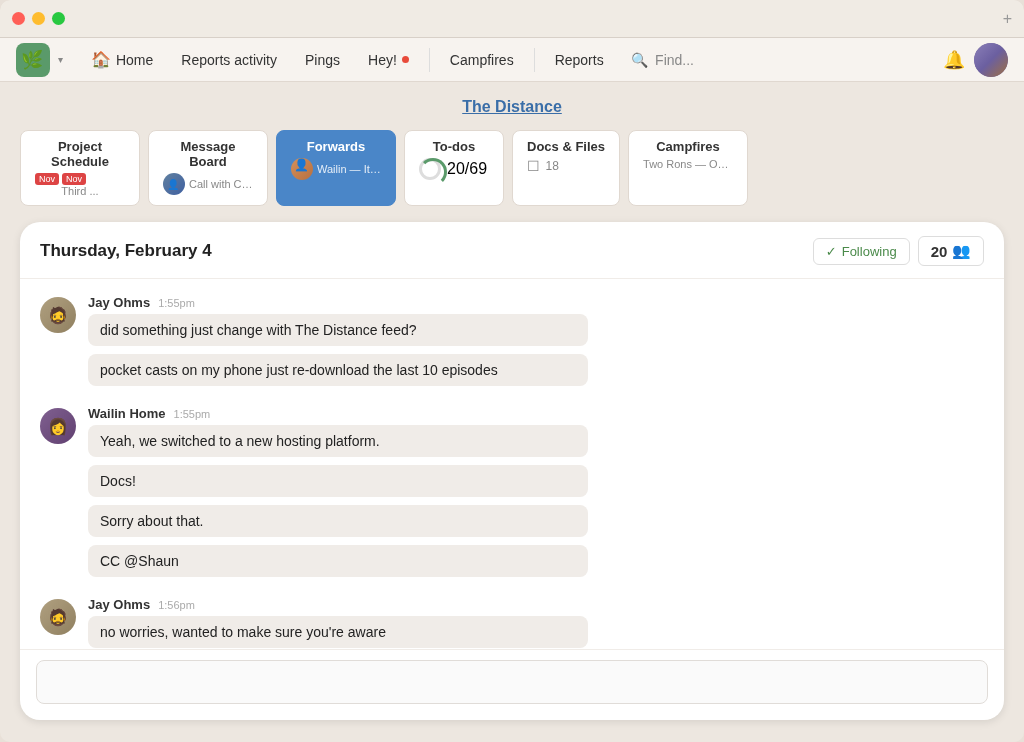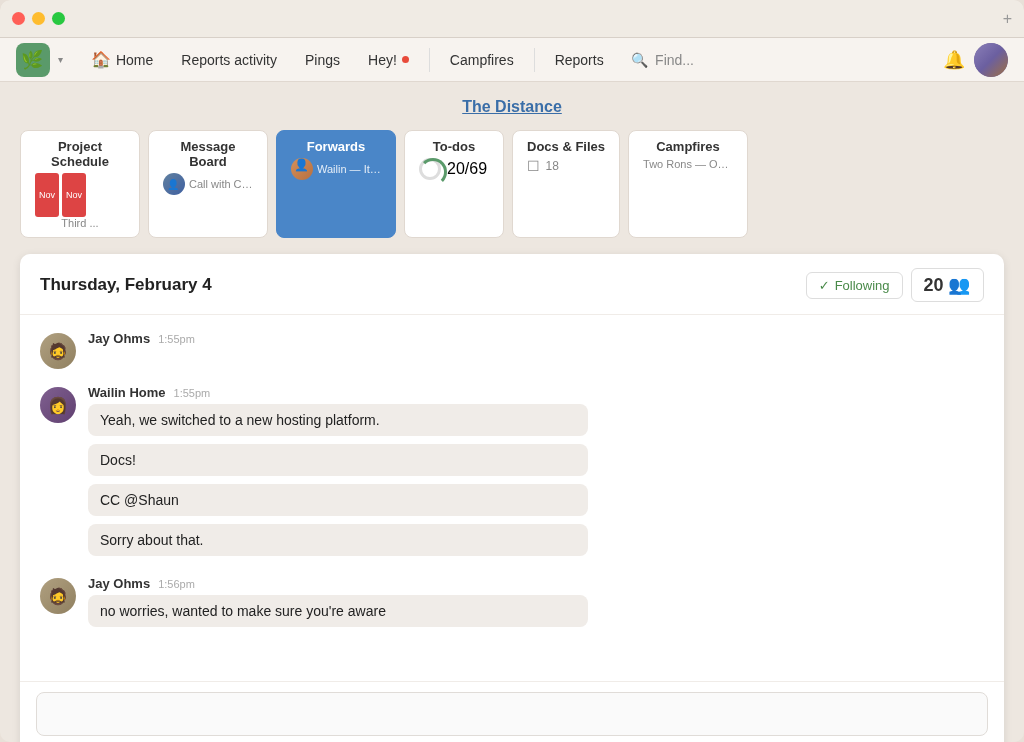--- a/index.html
+++ b/index.html
@@ -218,21 +218,21 @@
     }
     .tab-badges {
       display: flex;
       gap: 3px;
       flex-wrap: wrap;
     }
     .badge-calendar {
       background: #d44;
       color: white;
       font-size: 9px;
-      padding: 17px 4px;
+      padding: 1px 4px;
       border-radius: 3px;
     }
     .todo-circle {
       width: 22px;
       height: 22px;
       border-radius: 50%;
       border: 3px solid #ddd;
       display: flex;
       align-items: center;
       justify-content: center;
@@ -251,21 +251,21 @@
       border-right-color: #5a9a6a;
     }
     .checkbox-icon {
       font-size: 14px;
       color: #888;
     }
 
     
     .chat-panel {
       background: white;
-      border-radius: 10px;
+      border-radius: 20px;
       box-shadow: 0 2px 8px rgba(0,0,0,0.1);
       overflow: hidden;
       display: flex;
       flex-direction: column;
       height: calc(100% - 130px);
     }
     .chat-header {
       padding: 14px 20px 12px;
       display: flex;
       align-items: center;
@@ -297,21 +297,21 @@
     }
     .following-btn .check { color: #4a8a4a; }
     .people-count {
       display: flex;
       align-items: center;
       gap: 5px;
       padding: 5px 12px;
       border-radius: 6px;
       border: 1px solid #ddd;
       background: white;
-      font-size: 18px;
+      font-size: 15px;
       font-weight: 600;
       color: #333;
       cursor: pointer;
     }
 
     
     .chat-messages {
       flex: 1;
       overflow-y: auto;
       padding: 16px 20px;
@@ -520,35 +520,39 @@
 
     <div class="chat-messages">
 
       <div class="message-group">
         <div class="msg-avatar msg-avatar-jay" style="background: linear-gradient(135deg, #b0a080, #908060); border-radius:50%; width:36px;height:36px;display:flex;align-items:center;justify-content:center;font-size:16px;flex-shrink:0;margin-top:2px;">🧔</div>
         <div class="msg-content">
           <div class="msg-meta">
             <span class="msg-name">Jay Ohms</span>
             <span class="msg-time">1:55pm</span>
           </div>
+          <div class="msg-bubbles">
+            <div class="msg-bubble">did something just change with The Distance feed?</div>
+            <div class="msg-bubble">pocket casts on my phone just re-download the last 10 episodes</div>
+          </div>
         </div>
       </div>
 
       <div class="message-group">
         <div class="msg-avatar" style="background: linear-gradient(135deg, #806090, #604070); border-radius:50%; width:36px;height:36px;display:flex;align-items:center;justify-content:center;font-size:16px;flex-shrink:0;margin-top:2px;">👩</div>
         <div class="msg-content">
           <div class="msg-meta">
             <span class="msg-name">Wailin Home</span>
             <span class="msg-time">1:55pm</span>
           </div>
           <div class="msg-bubbles">
             <div class="msg-bubble">Yeah, we switched to a new hosting platform.</div>
             <div class="msg-bubble">Docs!</div>
+            <div class="msg-bubble">Sorry about that.</div>
             <div class="msg-bubble">CC @Shaun</div>
-            <div class="msg-bubble">Sorry about that.</div>
           </div>
         </div>
       </div>
 
       <div class="message-group">
         <div class="msg-avatar" style="background: linear-gradient(135deg, #b0a080, #908060); border-radius:50%; width:36px;height:36px;display:flex;align-items:center;justify-content:center;font-size:16px;flex-shrink:0;margin-top:2px;">🧔</div>
         <div class="msg-content">
           <div class="msg-meta">
             <span class="msg-name">Jay Ohms</span>
             <span class="msg-time">1:56pm</span>

